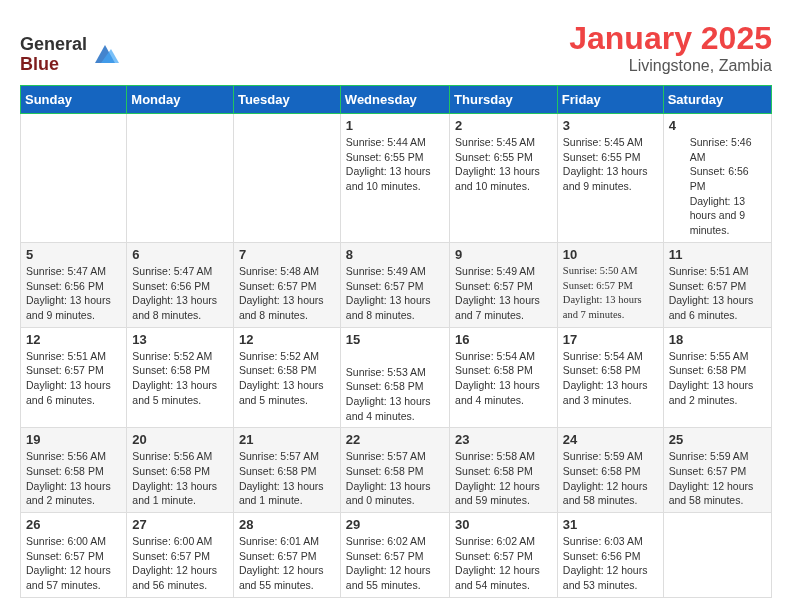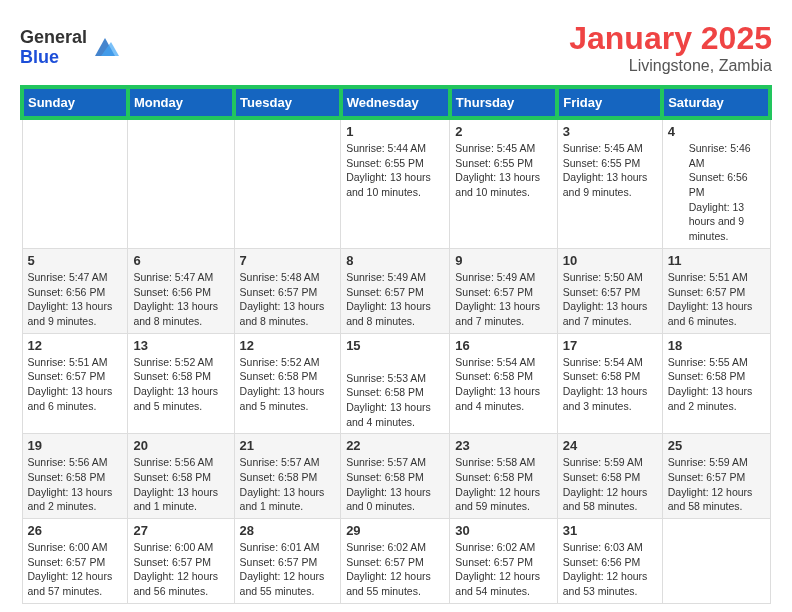--- a/index.html
+++ b/index.html
@@ -6,41 +6,41 @@
     body {
       font-family: Arial, sans-serif;
       background: #fff;
       width: 792px;
       min-height: 612px;
       padding: 20px;
     }
     .header {
       display: flex;
       justify-content: space-between;
-      align-items: center;
+      align-items: flex-end;
       margin-bottom: 10px;
     }
     .logo {
       display: flex;
       align-items: center;
     }
     .logo-text {
       display: flex;
       flex-direction: column;
       line-height: 1.1;
     }
     .logo-general {
       font-size: 18px;
       font-weight: bold;
       color: #333;
     }
     .logo-blue {
       font-size: 18px;
       font-weight: bold;
-      color: #1d4ed8;
+      color: #7f1d1d;
     }
     .logo-icon {
       width: 28px;
       height: 28px;
       margin-left: 4px;
     }
     .title-section {
       text-align: right;
     }
     .month-title {
@@ -56,21 +56,21 @@
       width: 100%;
       border-collapse: collapse;
       border: 1px solid #ccc;
     }
     .calendar th {
       background-color: #1565c0;
       color: white;
       padding: 6px 4px;
       text-align: left;
       font-size: 13px;
-      border: 4px solid #22c55e;
+      border: 1px solid #22c55e;
     }
     .calendar td {
       vertical-align: top;
       padding: 4px 5px;
       border: 1px solid #ddd;
       width: 113px;
       min-height: 80px;
       font-size: 11px;
       color: #333;
       background: #fff;
@@ -179,21 +179,21 @@
 Daylight: 13 hours and 8 minutes.</div>
         </td>
         <td>
           <div class="day-number">9</div>
           <div class="day-info" style="white-space: pre-line;">Sunrise: 5:49 AM
 Sunset: 6:57 PM
 Daylight: 13 hours and 7 minutes.</div>
         </td>
         <td>
           <div class="day-number">10</div>
-          <div class="day-info" style="white-space: pre-line;">Sunrise: 5:50 AM
+          <div class="day-info" style="white-space: pre-line; font-family: Liberation Serif, serif;">Sunrise: 5:50 AM
 Sunset: 6:57 PM
 Daylight: 13 hours and 7 minutes.</div>
         </td>
         <td>
           <div class="day-number">11</div>
           <div class="day-info" style="white-space: pre-line;">Sunrise: 5:51 AM
 Sunset: 6:57 PM
 Daylight: 13 hours and 6 minutes.</div>
         </td>
       </tr>

